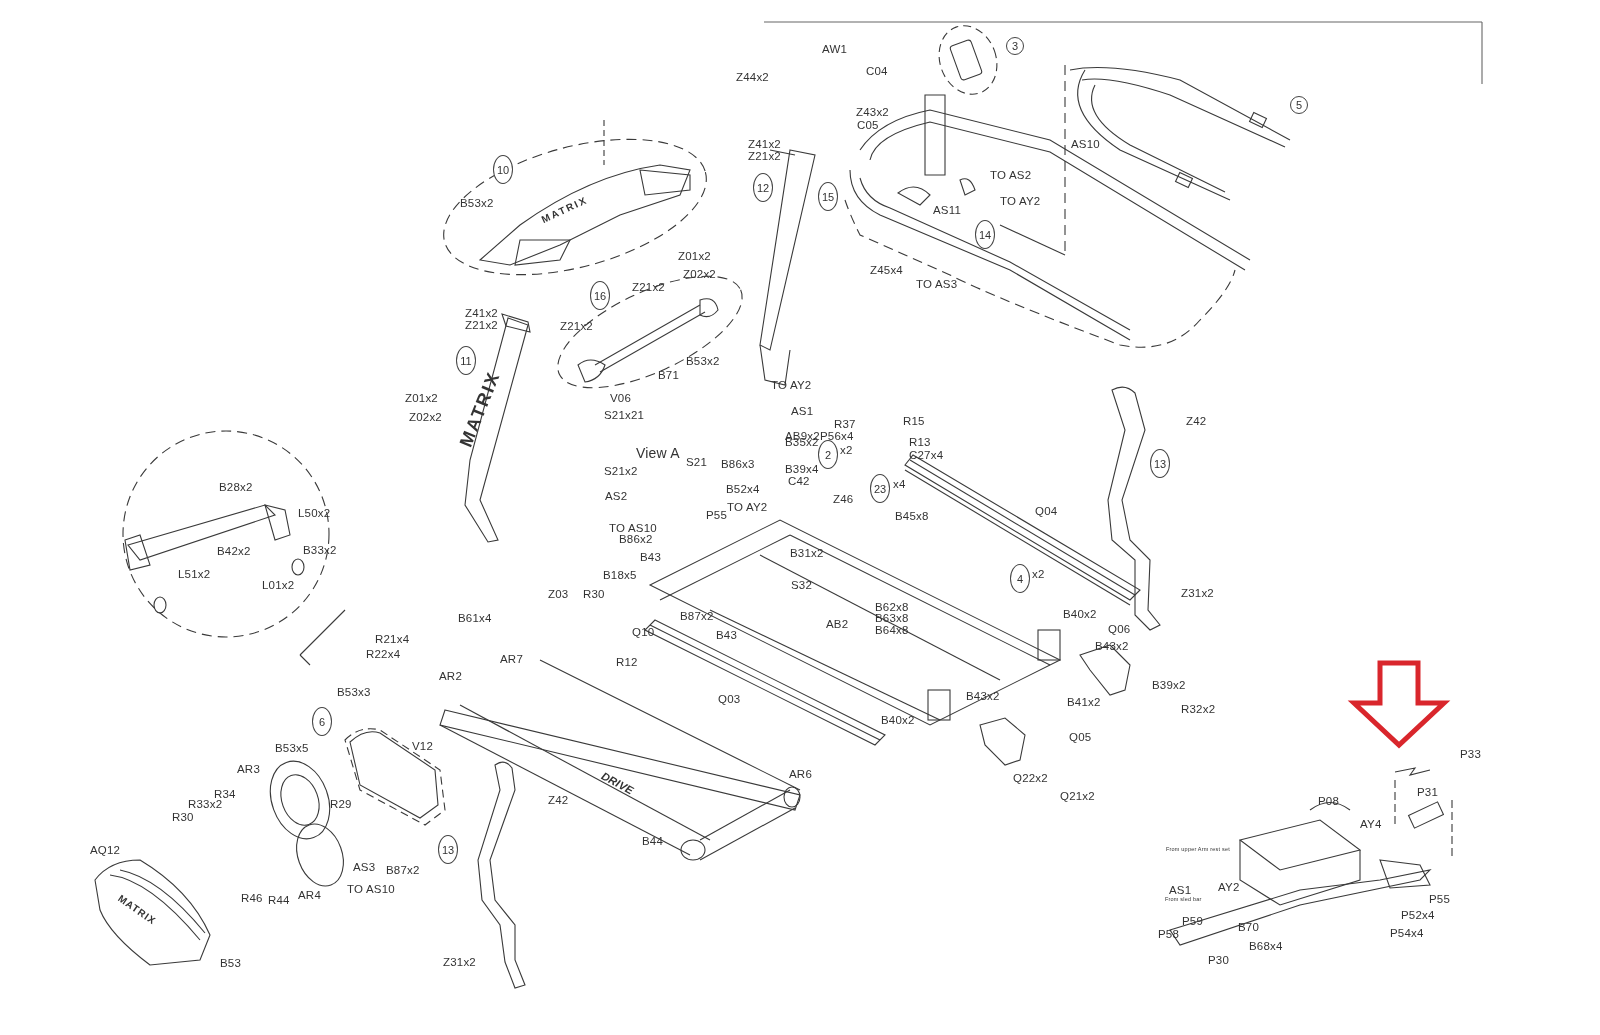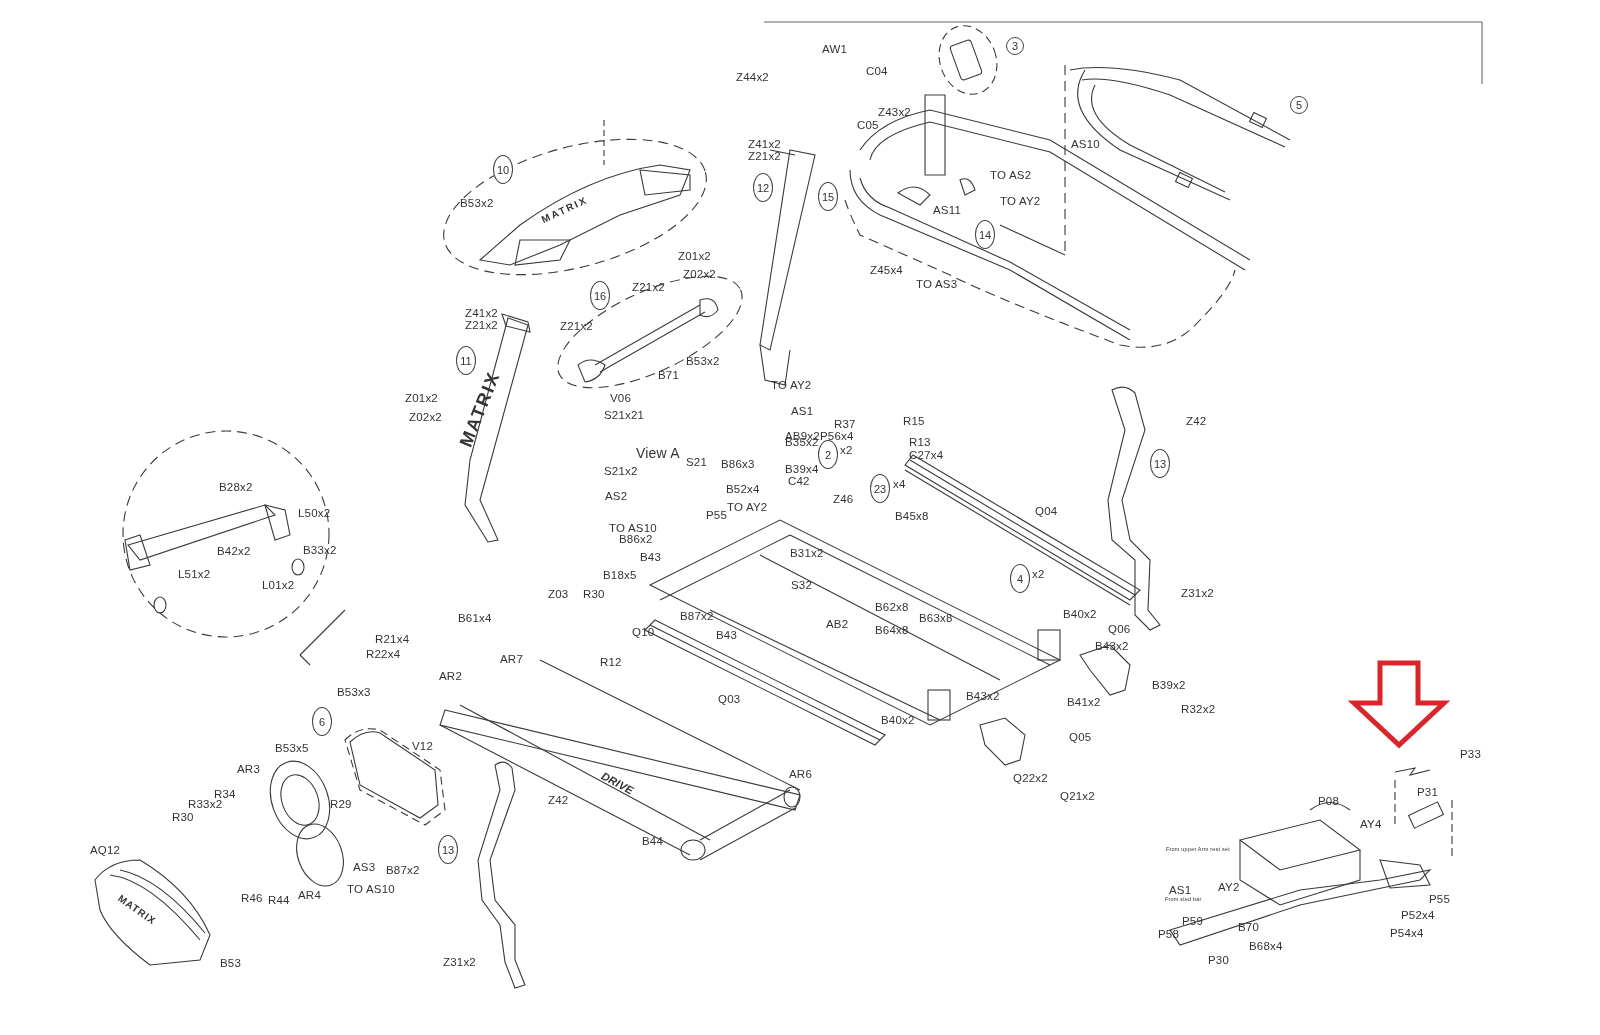--- a/index.html
+++ b/index.html
@@ -179,21 +179,21 @@
 <div class="balloon lg" style="left:870px;top:474px">23</div>
 <span class="lbl" style="left:893px;top:479px">x4</span>
 <div class="balloon lg" style="left:1010px;top:564px">4</div>
 <span class="lbl" style="left:1032px;top:569px">x2</span>
 <div class="balloon lg" style="left:312px;top:707px">6</div>
 <div class="balloon lg" style="left:438px;top:835px">13</div>
 
 <span class="lbl" style="left:822px;top:44px">AW1</span>
 <span class="lbl" style="left:866px;top:66px">C04</span>
 <span class="lbl" style="left:736px;top:72px">Z44x2</span>
-<span class="lbl" style="left:878px;top:107px">Z43x2</span>
+<span class="lbl" style="left:856px;top:107px">Z43x2</span>
 <span class="lbl" style="left:857px;top:120px">C05</span>
 <span class="lbl" style="left:1071px;top:139px">AS10</span>
 <span class="lbl" style="left:990px;top:170px">TO AS2</span>
 <span class="lbl" style="left:1000px;top:196px">TO AY2</span>
 <span class="lbl" style="left:933px;top:205px">AS11</span>
 <span class="lbl" style="left:870px;top:265px">Z45x4</span>
 <span class="lbl" style="left:916px;top:279px">TO AS3</span>
 
 <span class="lbl" style="left:748px;top:139px">Z41x2</span>
 <span class="lbl" style="left:748px;top:151px">Z21x2</span>
@@ -250,23 +250,23 @@
 <span class="lbl" style="left:262px;top:580px">L01x2</span>
 
 <span class="lbl" style="left:603px;top:570px">B18x5</span>
 <span class="lbl" style="left:791px;top:580px">S32</span>
 <span class="lbl" style="left:548px;top:589px">Z03</span>
 <span class="lbl" style="left:583px;top:589px">R30</span>
 <span class="lbl" style="left:680px;top:611px">B87x2</span>
 <span class="lbl" style="left:632px;top:627px">Q10</span>
 <span class="lbl" style="left:716px;top:630px">B43</span>
 <span class="lbl" style="left:826px;top:619px">AB2</span>
-<span class="lbl" style="left:600px;top:657px">R12</span>
+<span class="lbl" style="left:616px;top:657px">R12</span>
 <span class="lbl" style="left:875px;top:602px">B62x8</span>
-<span class="lbl" style="left:919px;top:613px">B63x8</span>
+<span class="lbl" style="left:875px;top:613px">B63x8</span>
 <span class="lbl" style="left:875px;top:625px">B64x8</span>
 <span class="lbl" style="left:1063px;top:609px">B40x2</span>
 <span class="lbl" style="left:1095px;top:641px">B43x2</span>
 <span class="lbl" style="left:1108px;top:624px">Q06</span>
 <span class="lbl" style="left:1152px;top:680px">B39x2</span>
 <span class="lbl" style="left:1181px;top:704px">R32x2</span>
 <span class="lbl" style="left:1067px;top:697px">B41x2</span>
 <span class="lbl" style="left:966px;top:691px">B43x2</span>
 <span class="lbl" style="left:881px;top:715px">B40x2</span>
 <span class="lbl" style="left:1069px;top:732px">Q05</span>

